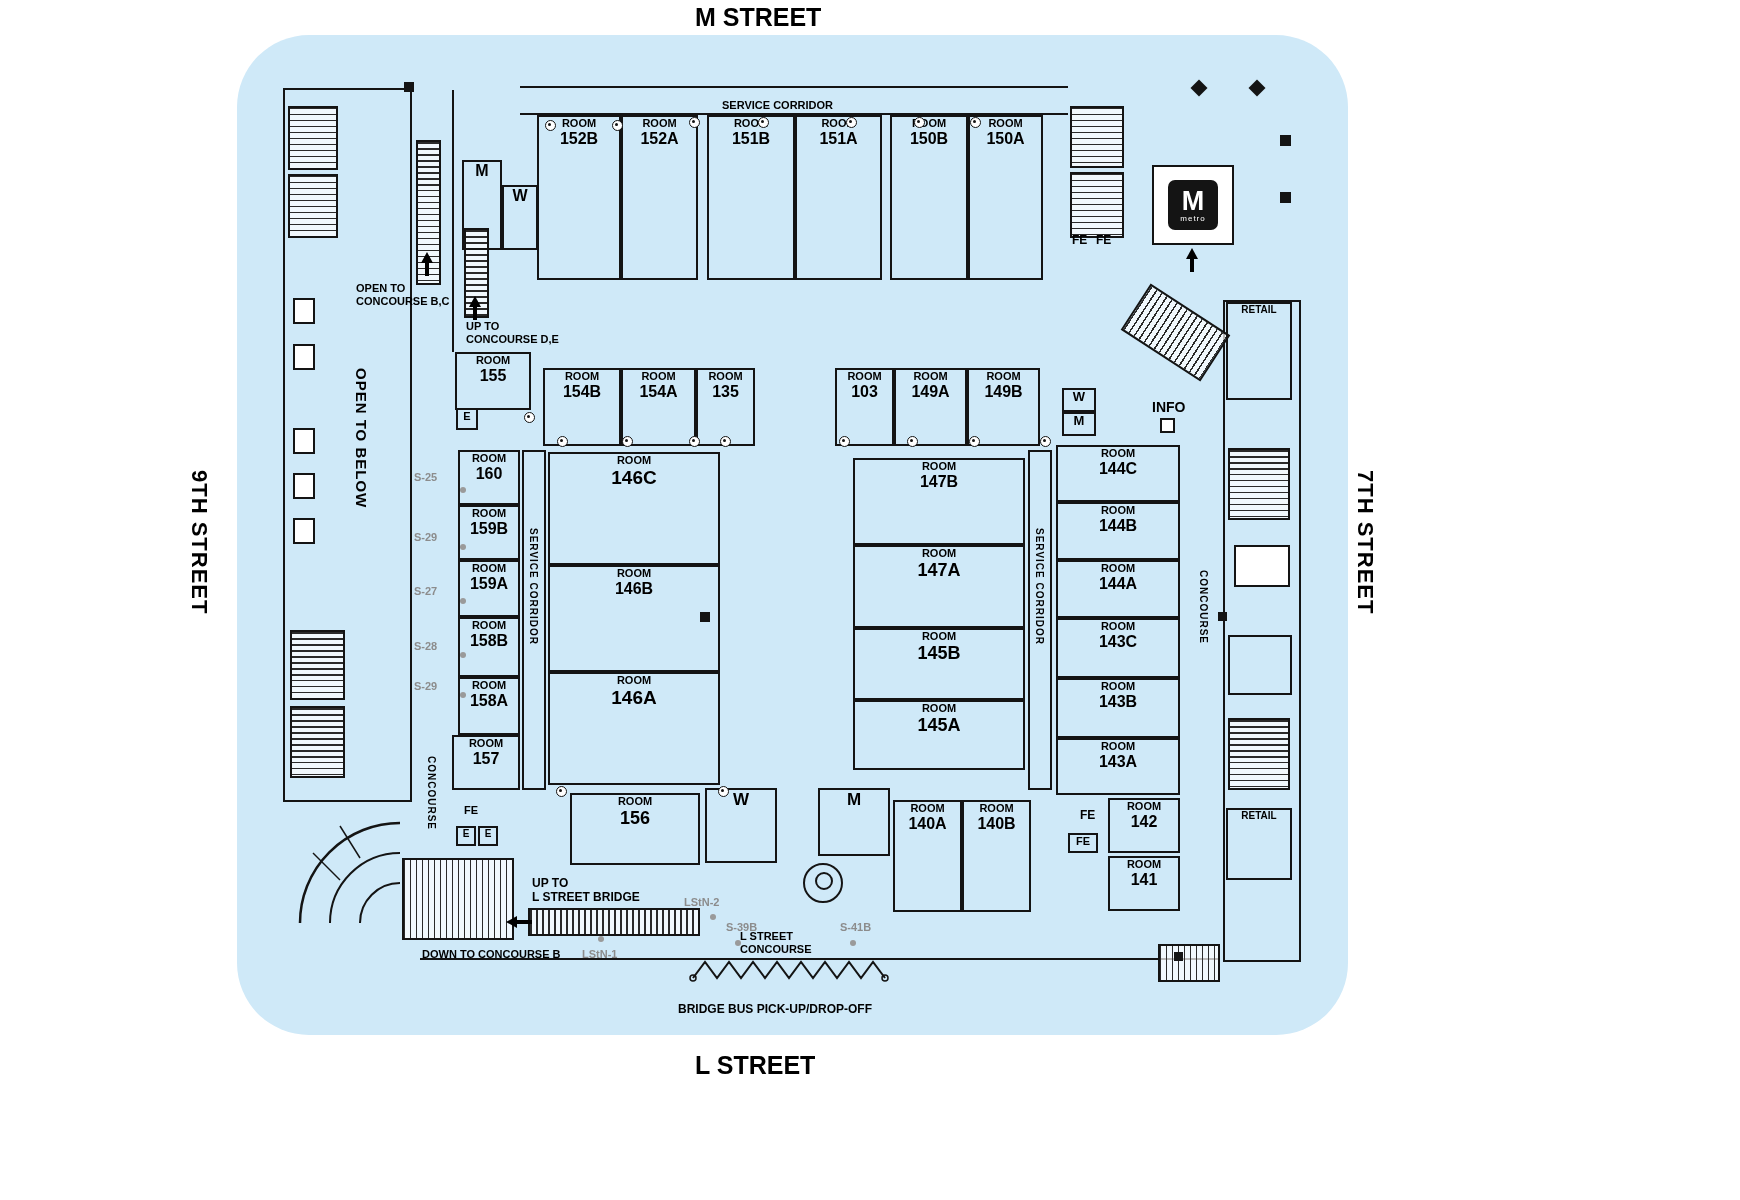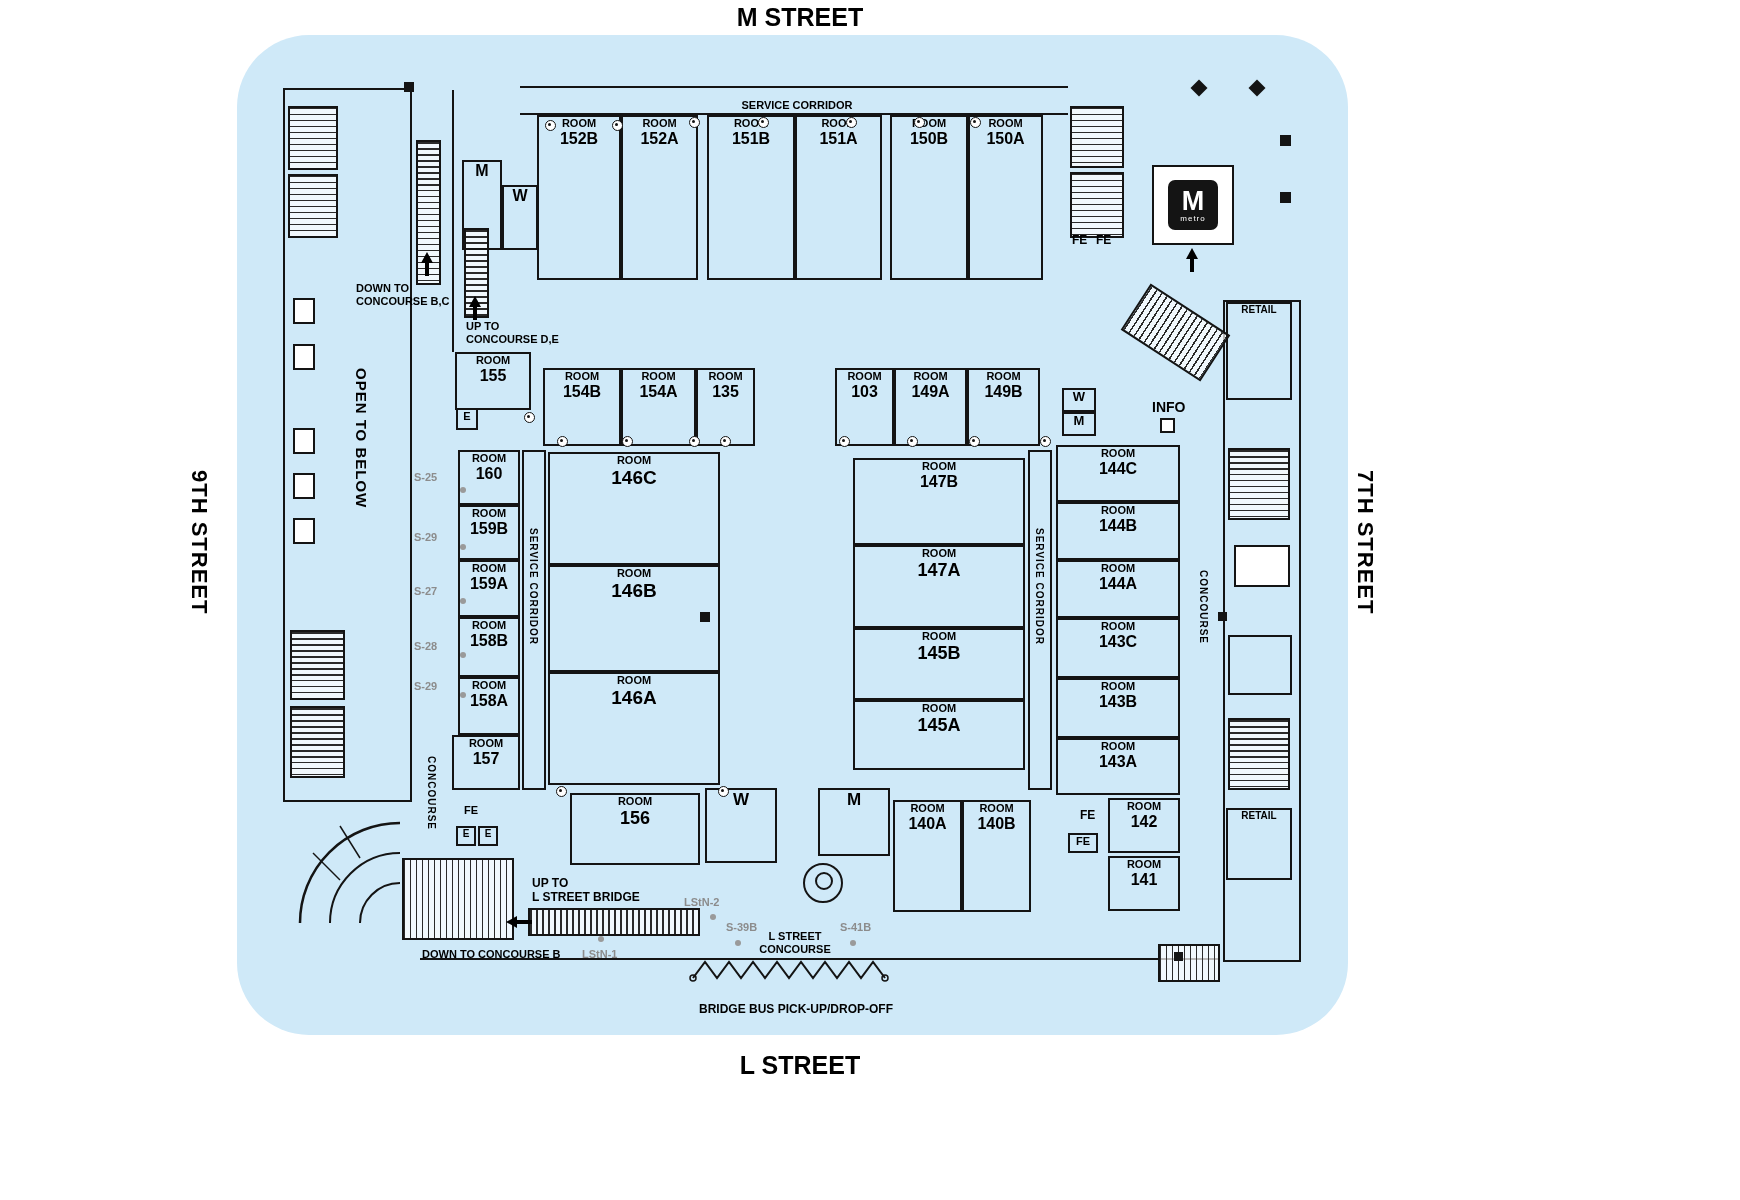--- a/index.html
+++ b/index.html
@@ -6,21 +6,21 @@
   .plan{position:relative;width:1740px;height:1200px;background:#ffffff;
         font-family:"Liberation Sans",sans-serif;color:#000;overflow:hidden}
   .bldg{position:absolute;left:237px;top:35px;width:1111px;height:1000px;
         background:#cfe9f8;border-radius:72px}
   .room{position:absolute;border:2px solid #141414;box-sizing:border-box;
         display:flex;align-items:flex-start;justify-content:center;text-align:center;background:transparent}
   .rl{font-weight:700;line-height:1.15}
   .rw{display:block;font-size:11px}
   .rn{display:block;font-size:16px}
   .lbl{position:absolute;font-weight:700;line-height:1.2}
-  .c{text-align:center}
+  .c{text-align:left}
   .vt{writing-mode:vertical-rl;letter-spacing:1px}
   .grey{color:#8c8c8c}
   .wall{position:absolute;background:#141414}
   .outline{position:absolute;border:2px solid #141414;box-sizing:border-box}
   .hatchv{position:absolute;border:2px solid #141414;box-sizing:border-box;
           background:repeating-linear-gradient(180deg,#2a2a2a 0 1.5px,rgba(255,255,255,.7) 1.5px 6px)}
   .hatchh{position:absolute;border:2px solid #141414;box-sizing:border-box;
           background:repeating-linear-gradient(90deg,#2a2a2a 0 1.5px,rgba(255,255,255,.7) 1.5px 6px)}
   .whitebox{position:absolute;background:#fff;border:2px solid #141414;box-sizing:border-box}
   .sq{position:absolute;background:#141414}
@@ -204,21 +204,21 @@
 
   <div class="room" style="left:548px;top:452px;width:172px;height:113px">
       <div class="rl">
         <span class="rw">ROOM</span>
         <span class="rn" style="font-size:19px">146C</span>
       </div>
     </div>
   <div class="room" style="left:548px;top:565px;width:172px;height:107px">
       <div class="rl">
         <span class="rw">ROOM</span>
-        <span class="rn" style="font-size:19px">146B</span>
+        <span class="rn" style="font-size:16px">146B</span>
       </div>
     </div>
   <div class="room" style="left:548px;top:672px;width:172px;height:113px">
       <div class="rl">
         <span class="rw">ROOM</span>
         <span class="rn" style="font-size:19px">146A</span>
       </div>
     </div>
   <div class="room" style="left:853px;top:458px;width:172px;height:87px">
       <div class="rl">
@@ -357,21 +357,21 @@
     </div>
 
   <div class="lbl c" style="left:722px;top:99px;width:150px;font-size:11px">SERVICE CORRIDOR</div>
   <div class="lbl vt" style="left:527px;top:528px;height:190px;font-size:10px">SERVICE CORRIDOR</div>
   <div class="lbl vt" style="left:1033px;top:528px;height:190px;font-size:10px">SERVICE CORRIDOR</div>
   <div class="lbl vt" style="left:425px;top:756px;height:115px;font-size:10px">CONCOURSE</div>
   <div class="lbl vt" style="left:1197px;top:570px;height:115px;font-size:10px">CONCOURSE</div>
   <div class="lbl vt" style="left:352px;top:368px;height:160px;font-size:15px">OPEN TO BELOW</div>
 
   <div class="lbl" style="left:356px;top:282px;font-size:11px">
-      <span style="display:block">DOWN TO</span>
+      <span style="display:block">OPEN TO</span>
       <span style="display:block">CONCOURSE B,C</span>
     </div>
   <div class="lbl" style="left:466px;top:320px;font-size:11px">
       <span style="display:block">UP TO</span>
       <span style="display:block">CONCOURSE D,E</span>
     </div>
   <div class="lbl" style="left:532px;top:876px;font-size:12px">
       <span style="display:block">UP TO</span>
       <span style="display:block">L STREET BRIDGE</span>
     </div>

